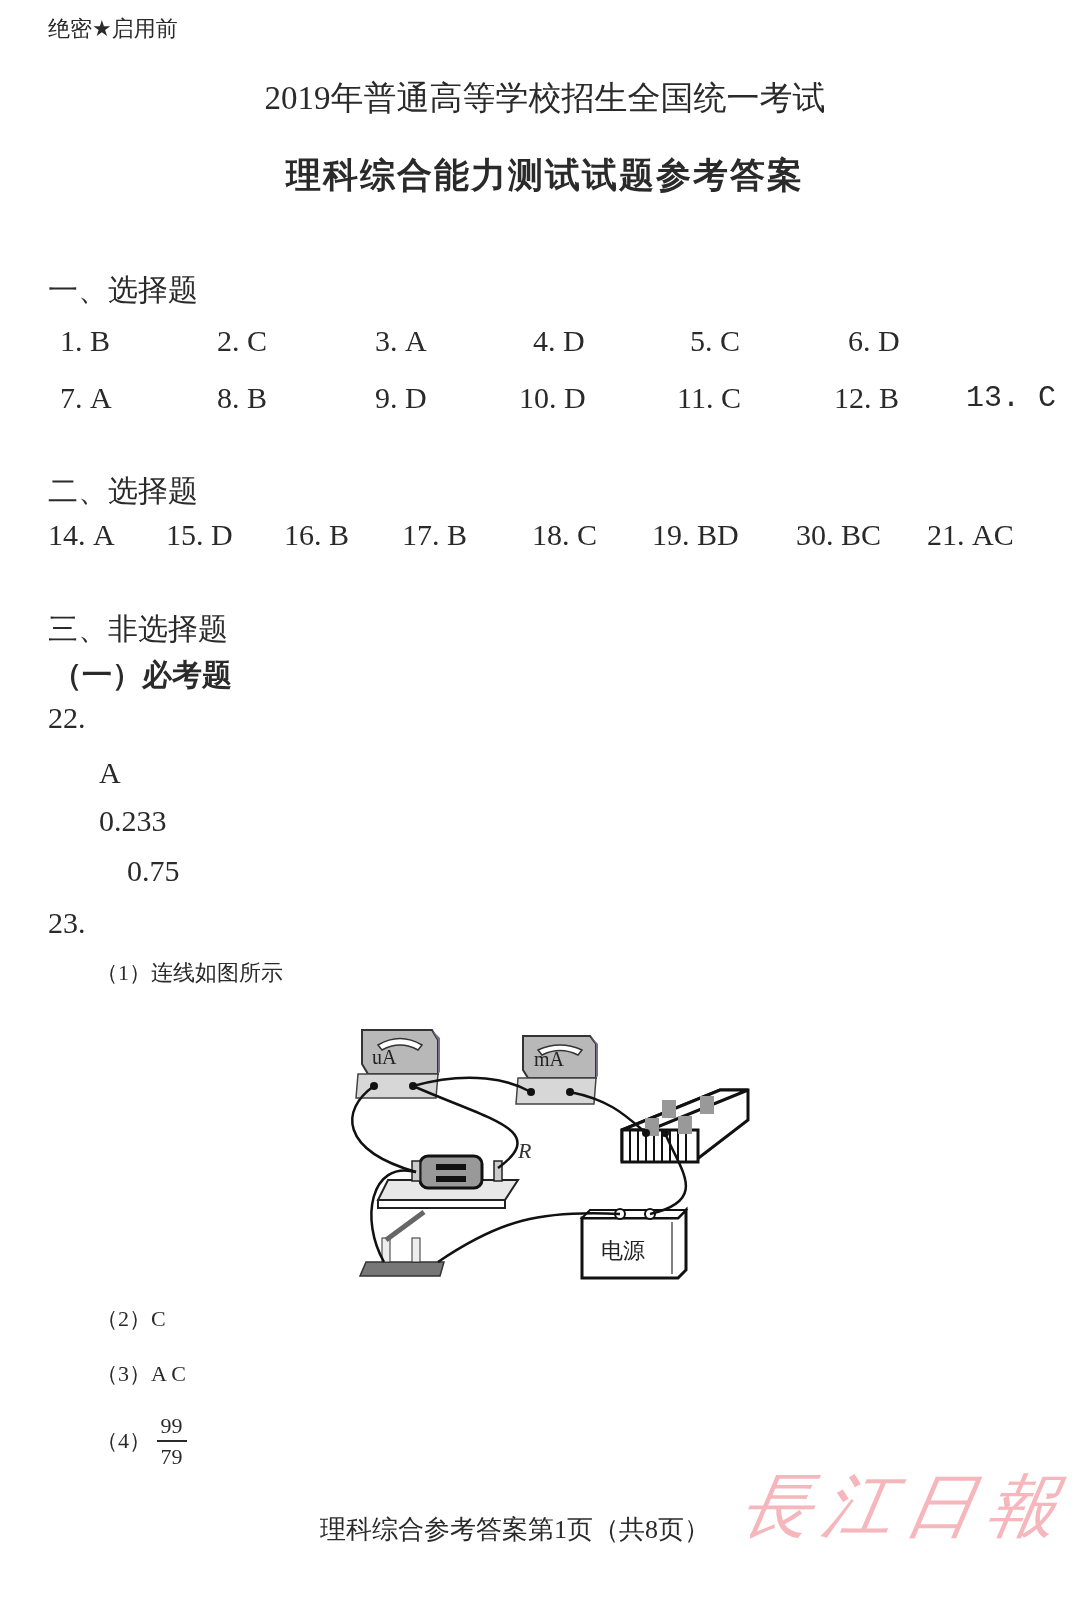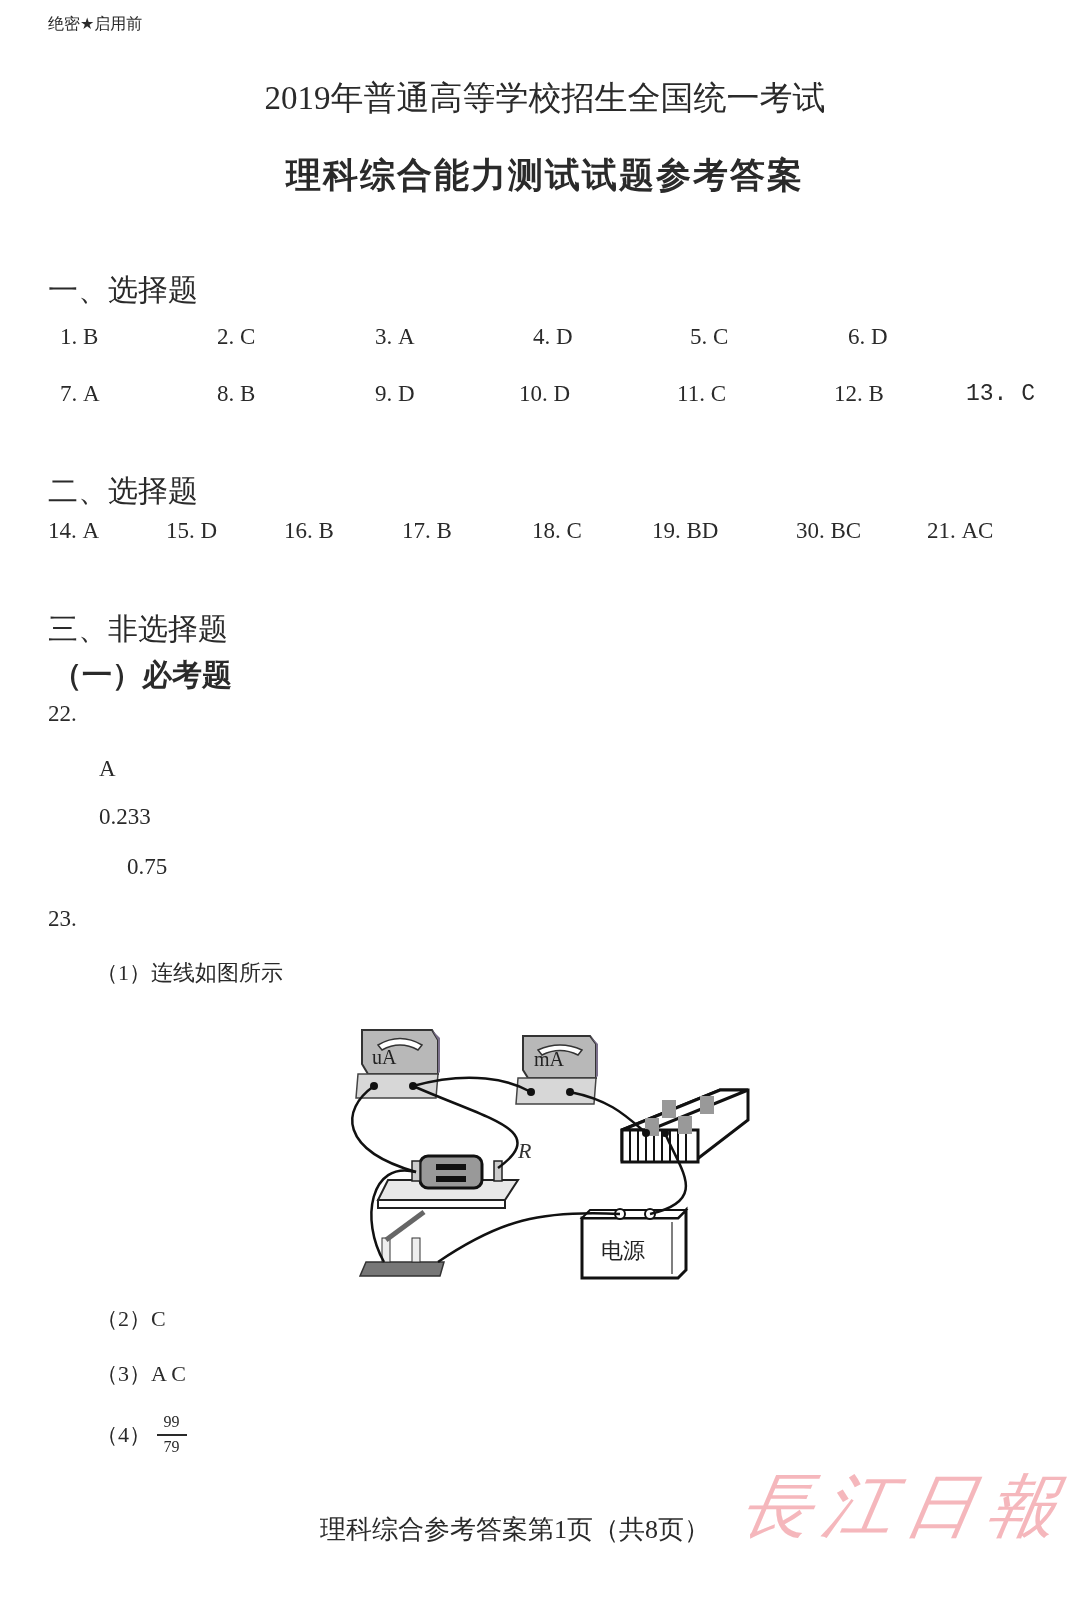--- a/index.html
+++ b/index.html
@@ -4,29 +4,29 @@
 <style>
   html, body { margin: 0; padding: 0; background: #ffffff; }
   body {
     width: 1080px; height: 1598px; position: relative; overflow: hidden;
     font-family: "DejaVu Serif", "Liberation Serif", serif; color: #2a2a2a;
   }
   .abs { position: absolute; white-space: nowrap; }
   .sans { font-family: "DejaVu Sans", "Liberation Sans", sans-serif; }
   .serif { font-family: "Liberation Serif", "DejaVu Serif", serif; }
 
-  #confidential { left: 48px; top: 14px; font-size: 16px; }
+  #confidential { left: 48px; top: 14px; font-size: 22px; }
   #exam-title { left: 0; width: 1090px; text-align: center; top: 76px; font-size: 33px; }
   #doc-title { left: 0; width: 1090px; text-align: center; top: 152px; font-size: 35px; font-weight: bold; letter-spacing: 2px; }
 
   .section-head { font-size: 30px; }
-  .ans { font-size: 23px; }
+  .ans { font-size: 30px; }
   .sub-ans { font-size: 22px; }
 
-  .fraction { display: inline-flex; flex-direction: column; align-items: center; vertical-align: middle; font-size: 16px; line-height: 1.05; }
+  .fraction { display: inline-flex; flex-direction: column; align-items: center; vertical-align: middle; font-size: 22px; line-height: 1.05; }
   .fraction .bar { width: 30px; height: 2px; background: #2a2a2a; margin: 3px 0; }
 
   #footer { left: 320px; top: 1512px; font-size: 26px; }
   #watermark { left: 742px; top: 1460px; font-size: 70px; color: #f2a0a6; font-style: italic; letter-spacing: 12px; opacity: 0.75; font-family: "DejaVu Serif", serif; transform: skewX(-10deg); }
 
   #circuit { left: 340px; top: 1000px; }
 </style>
 </head>
 <body>
 

